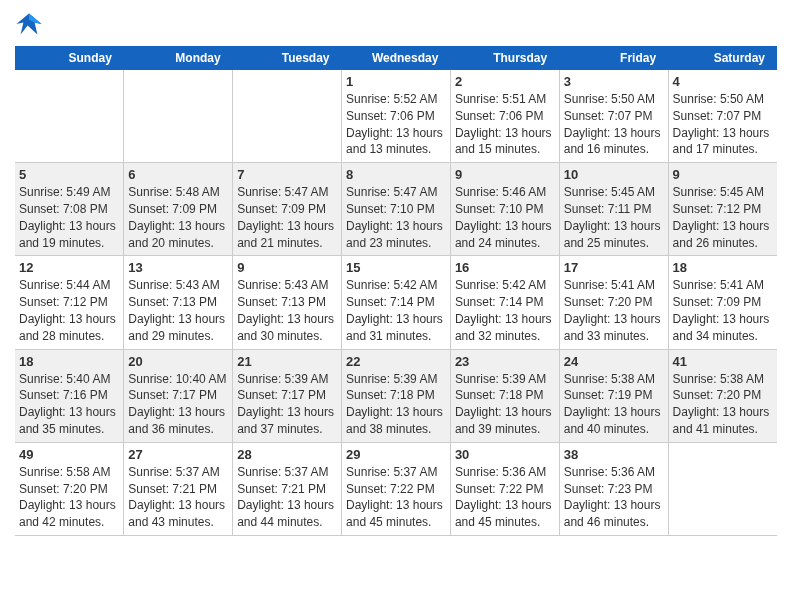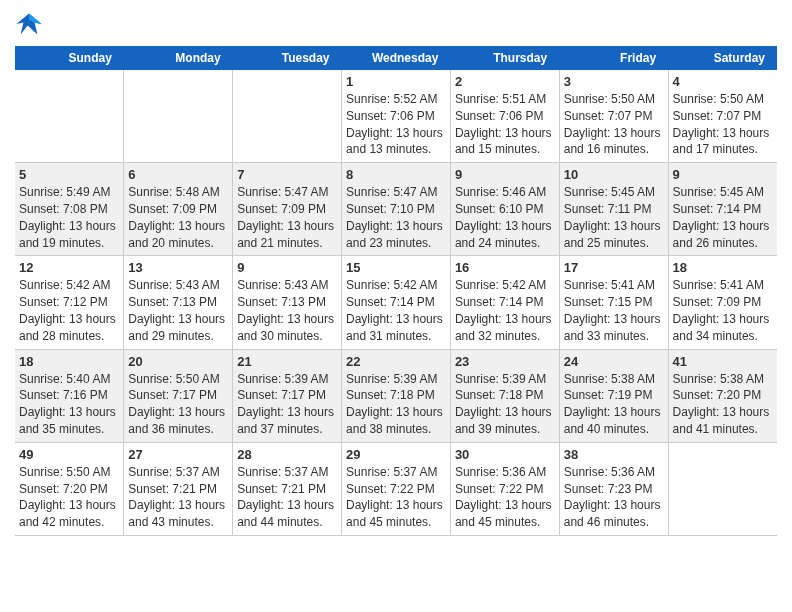--- a/index.html
+++ b/index.html
@@ -130,40 +130,40 @@
           </td>
           <td>
             <span class="day-num">8</span>
             <div class="day-info">Sunrise: 5:47 AM
 Sunset: 7:10 PM
 Daylight: 13 hours and 23 minutes.</div>
           </td>
           <td>
             <span class="day-num">9</span>
             <div class="day-info">Sunrise: 5:46 AM
-Sunset: 6:10 PM
+Sunset: 7:10 PM
 Daylight: 13 hours and 24 minutes.</div>
           </td>
           <td>
             <span class="day-num">10</span>
             <div class="day-info">Sunrise: 5:45 AM
 Sunset: 7:11 PM
 Daylight: 13 hours and 25 minutes.</div>
           </td>
           <td>
             <span class="day-num">9</span>
             <div class="day-info">Sunrise: 5:45 AM
-Sunset: 7:14 PM
+Sunset: 7:12 PM
 Daylight: 13 hours and 26 minutes.</div>
           </td>
         </tr>
         <tr>
           <td>
             <span class="day-num">12</span>
-            <div class="day-info">Sunrise: 5:42 AM
+            <div class="day-info">Sunrise: 5:44 AM
 Sunset: 7:12 PM
 Daylight: 13 hours and 28 minutes.</div>
           </td>
           <td>
             <span class="day-num">13</span>
             <div class="day-info">Sunrise: 5:43 AM
 Sunset: 7:13 PM
 Daylight: 13 hours and 29 minutes.</div>
           </td>
           <td>
@@ -180,40 +180,40 @@
           </td>
           <td>
             <span class="day-num">16</span>
             <div class="day-info">Sunrise: 5:42 AM
 Sunset: 7:14 PM
 Daylight: 13 hours and 32 minutes.</div>
           </td>
           <td>
             <span class="day-num">17</span>
             <div class="day-info">Sunrise: 5:41 AM
-Sunset: 7:15 PM
+Sunset: 7:20 PM
 Daylight: 13 hours and 33 minutes.</div>
           </td>
           <td>
             <span class="day-num">18</span>
             <div class="day-info">Sunrise: 5:41 AM
 Sunset: 7:09 PM
 Daylight: 13 hours and 34 minutes.</div>
           </td>
         </tr>
         <tr>
           <td>
             <span class="day-num">18</span>
             <div class="day-info">Sunrise: 5:40 AM
 Sunset: 7:16 PM
 Daylight: 13 hours and 35 minutes.</div>
           </td>
           <td>
             <span class="day-num">20</span>
-            <div class="day-info">Sunrise: 5:50 AM
+            <div class="day-info">Sunrise: 10:40 AM
 Sunset: 7:17 PM
 Daylight: 13 hours and 36 minutes.</div>
           </td>
           <td>
             <span class="day-num">21</span>
             <div class="day-info">Sunrise: 5:39 AM
 Sunset: 7:17 PM
 Daylight: 13 hours and 37 minutes.</div>
           </td>
           <td>
@@ -237,21 +237,21 @@
           <td>
             <span class="day-num">41</span>
             <div class="day-info">Sunrise: 5:38 AM
 Sunset: 7:20 PM
 Daylight: 13 hours and 41 minutes.</div>
           </td>
         </tr>
         <tr>
           <td>
             <span class="day-num">49</span>
-            <div class="day-info">Sunrise: 5:50 AM
+            <div class="day-info">Sunrise: 5:58 AM
 Sunset: 7:20 PM
 Daylight: 13 hours and 42 minutes.</div>
           </td>
           <td>
             <span class="day-num">27</span>
             <div class="day-info">Sunrise: 5:37 AM
 Sunset: 7:21 PM
 Daylight: 13 hours and 43 minutes.</div>
           </td>
           <td>

